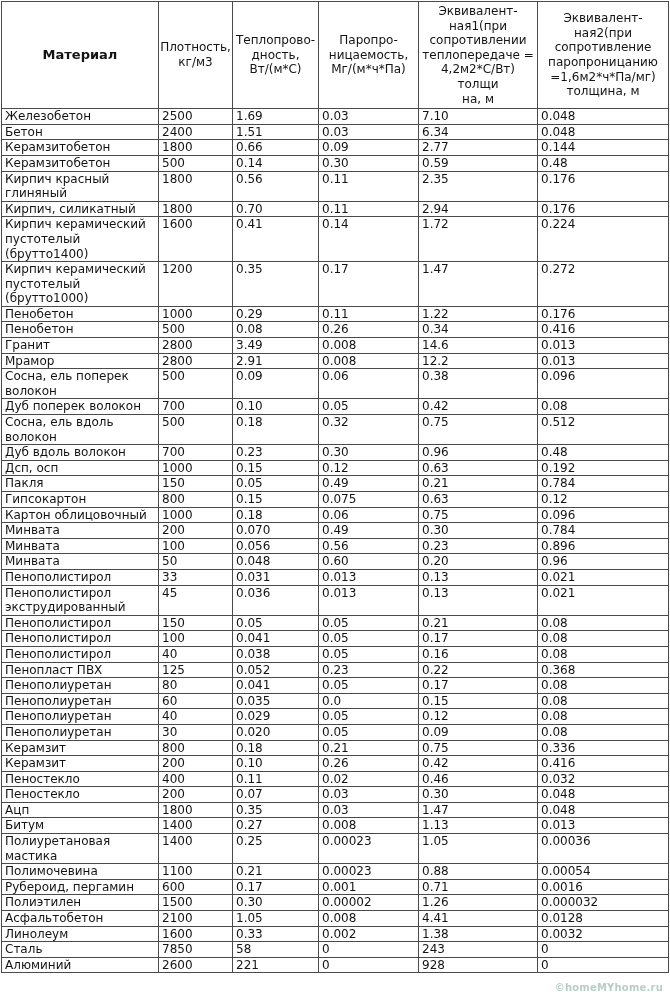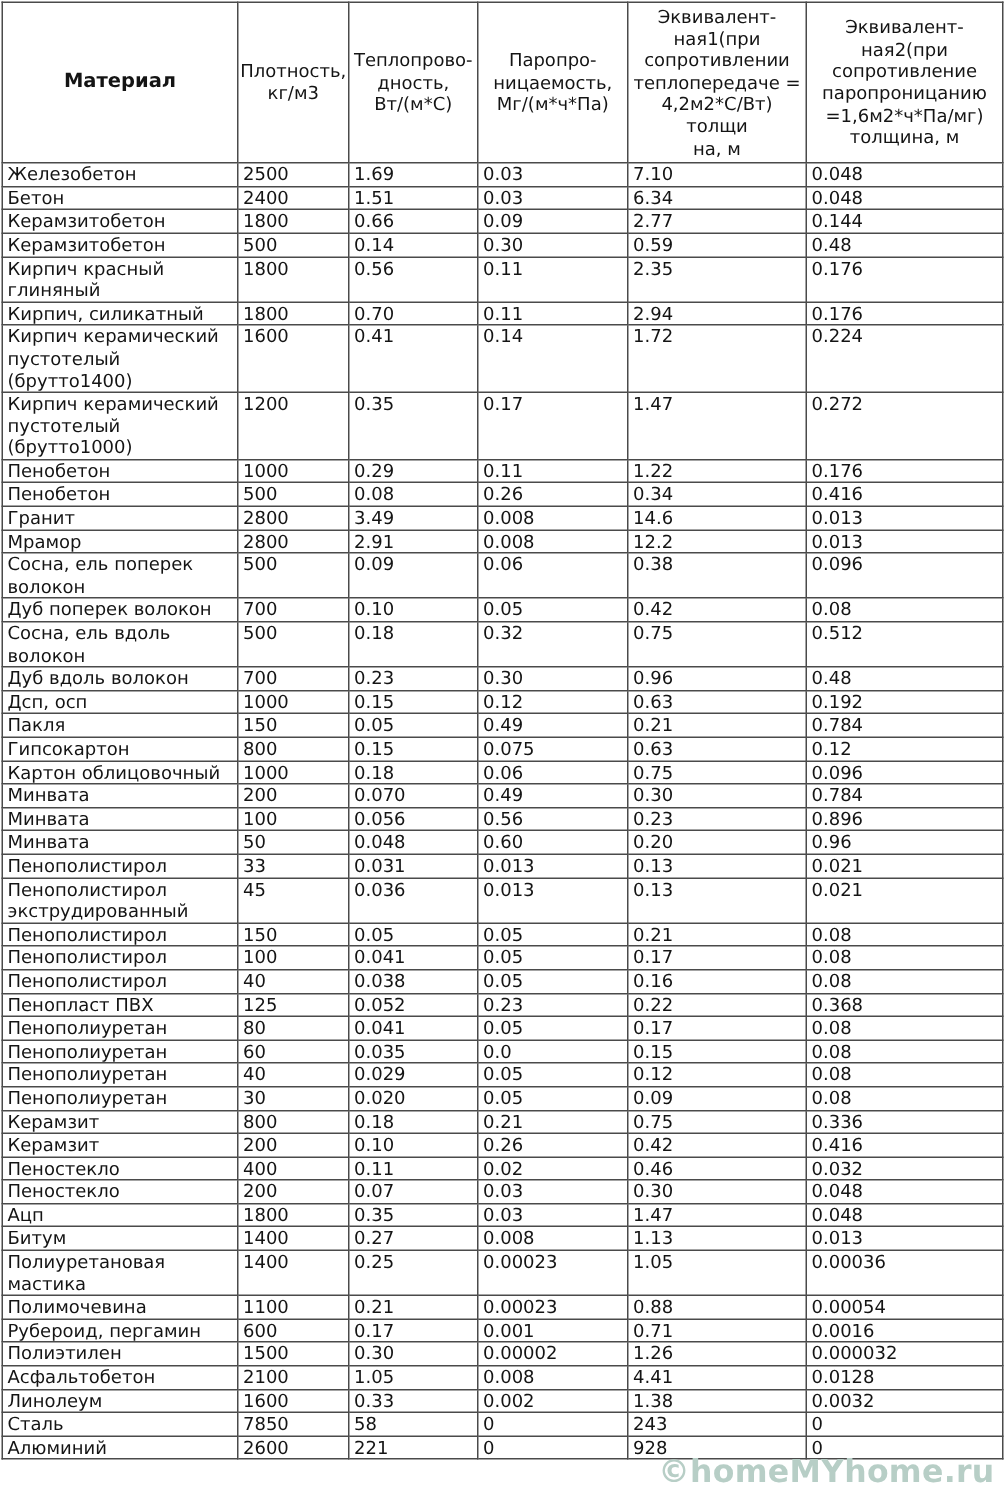--- a/index.html
+++ b/index.html
@@ -48,21 +48,21 @@
     padding: 2px 1px;
   }
   table.materials th.material-header {
     font-weight: bold;
     font-size: 13px;
   }
   .watermark {
     position: absolute;
     right: 7px;
     bottom: 5px;
-    font-size: 21px;
+    font-size: 10px;
     font-weight: bold;
     color: var(--watermark-color);
     letter-spacing: 0.2px;
     pointer-events: none;
     text-align: right;
   }
 </style>
 </head>
 <body>
 

